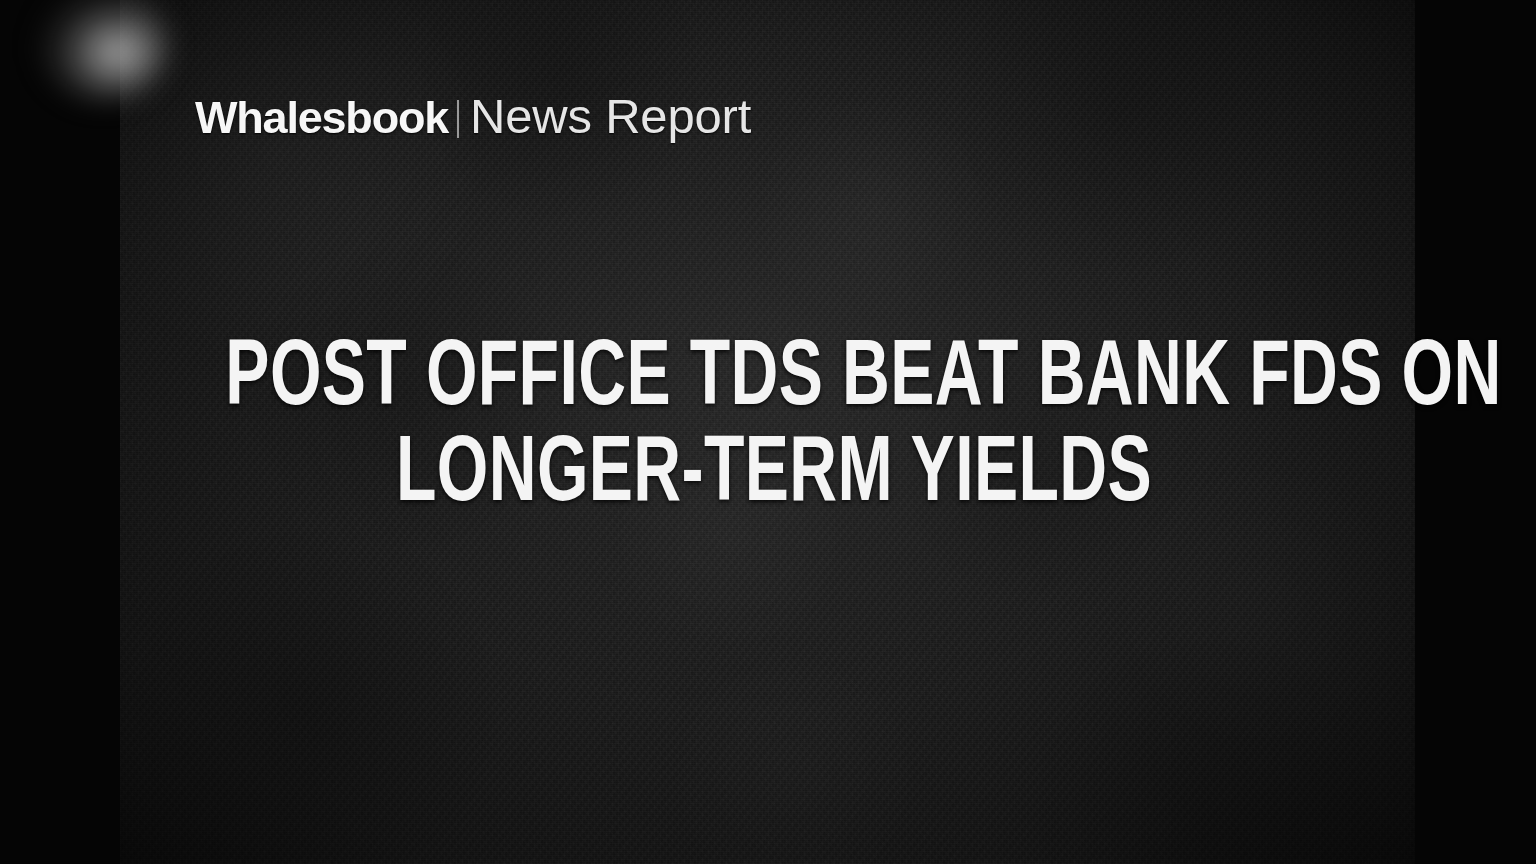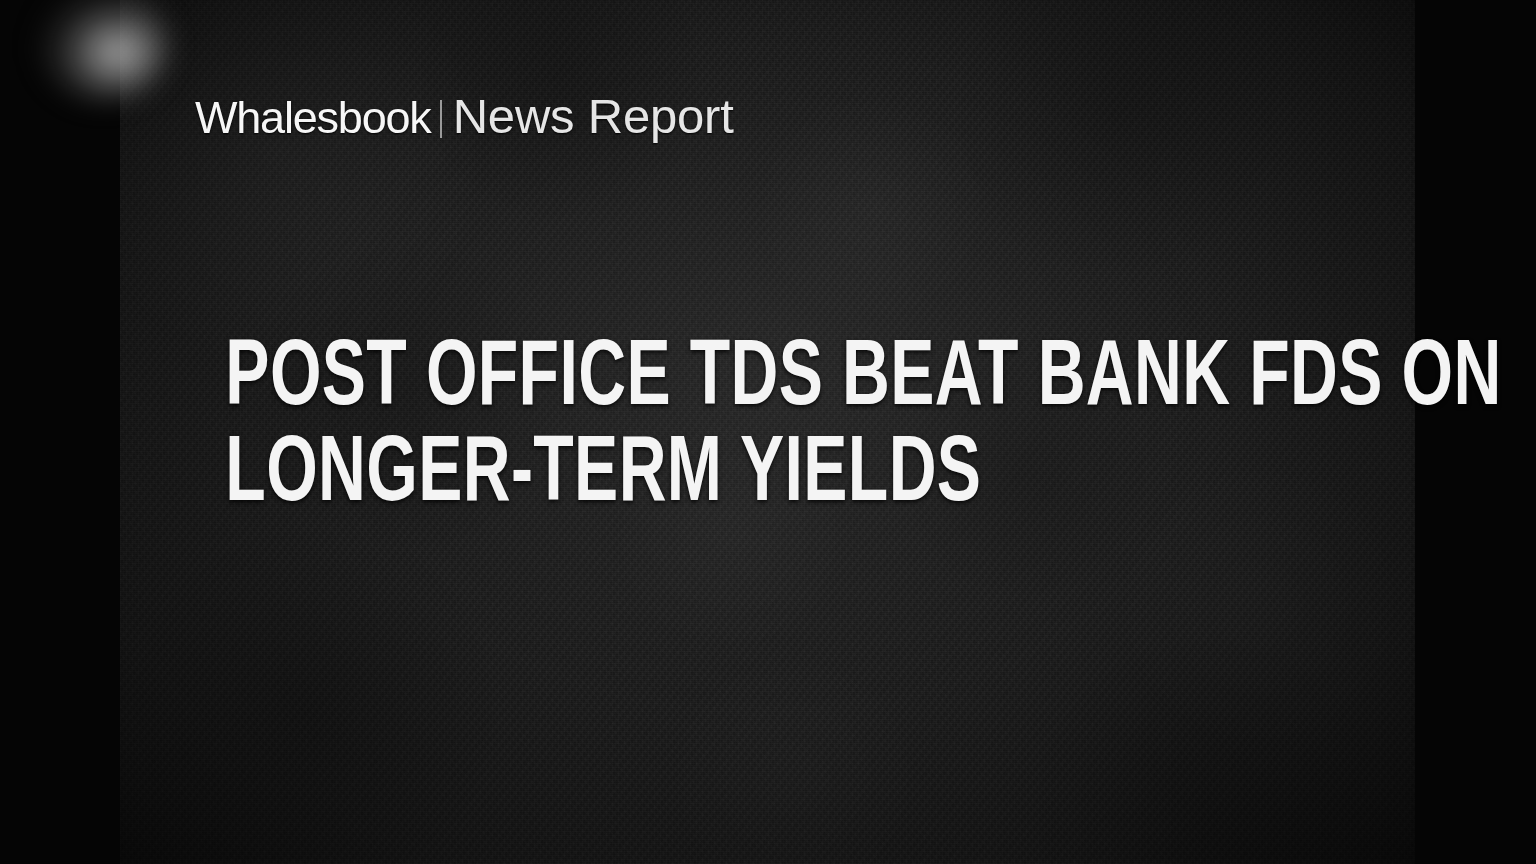--- a/index.html
+++ b/index.html
@@ -125,21 +125,21 @@
   .brand {
     position: absolute;
     left: 195px;
     top: 92px;
     display: flex;
     align-items: baseline;
     white-space: nowrap;
   }
   .brand-name {
     font-family: "Liberation Sans", sans-serif;
-    font-weight: 400;
+    font-weight: 700;
     font-size: 45px;
     line-height: 1;
     letter-spacing: -1.2px;
     color: #f7f7f7;
     text-shadow: 0 1px 2px rgba(0,0,0,0.85);
   }
   .brand-divider {
     display: inline-block;
     width: 2px;
     height: 38px;
@@ -158,20 +158,21 @@
     color: #e6e6e6;
     text-shadow: 0 1px 2px rgba(0,0,0,0.85);
   }
 
   
   .headline {
     position: absolute;
     left: 12px;
     right: 0;
     top: 324px;
+    text-align: center;
   }
   .headline-line {
     display: block;
     font-family: "Liberation Sans Narrow", "Liberation Sans", sans-serif;
     font-weight: 700;
     font-size: 92px;
     line-height: 96px;
     letter-spacing: 0.5px;
     color: #f4f4f4;
     text-transform: uppercase;

